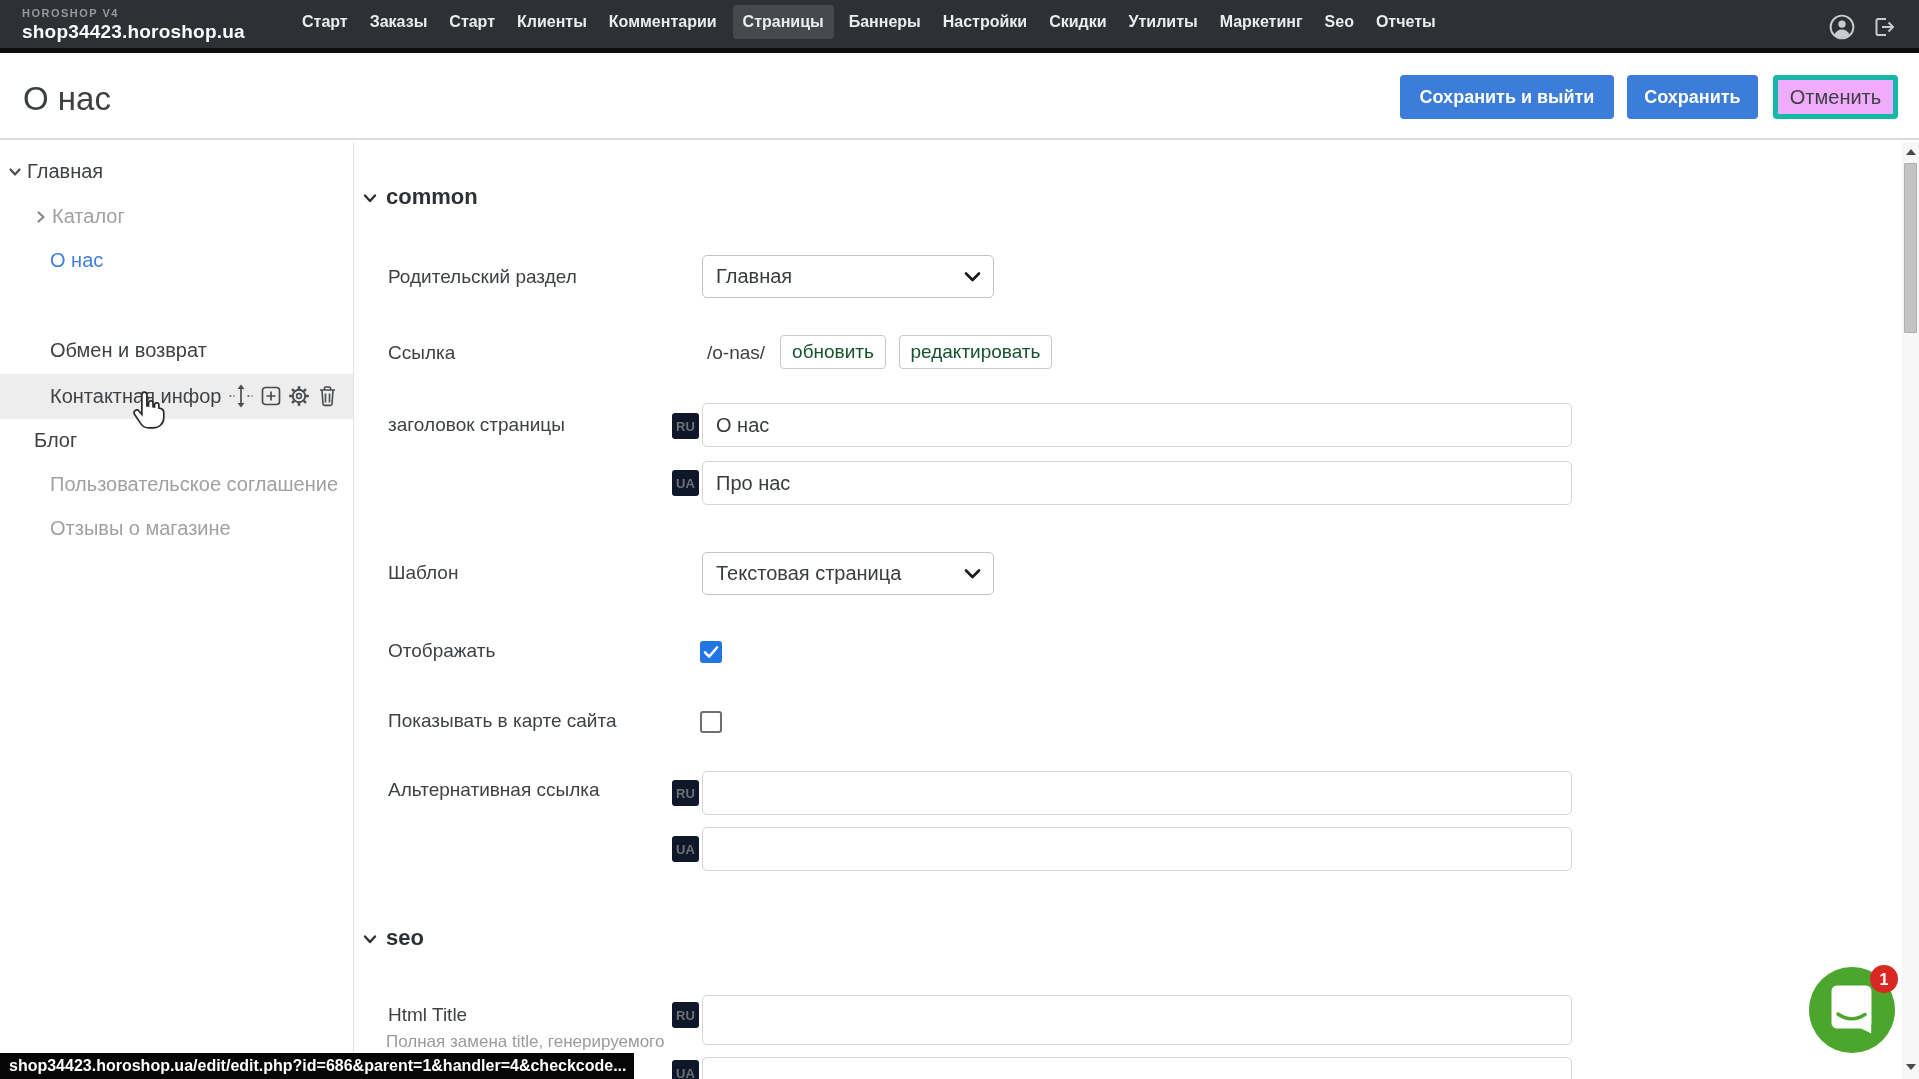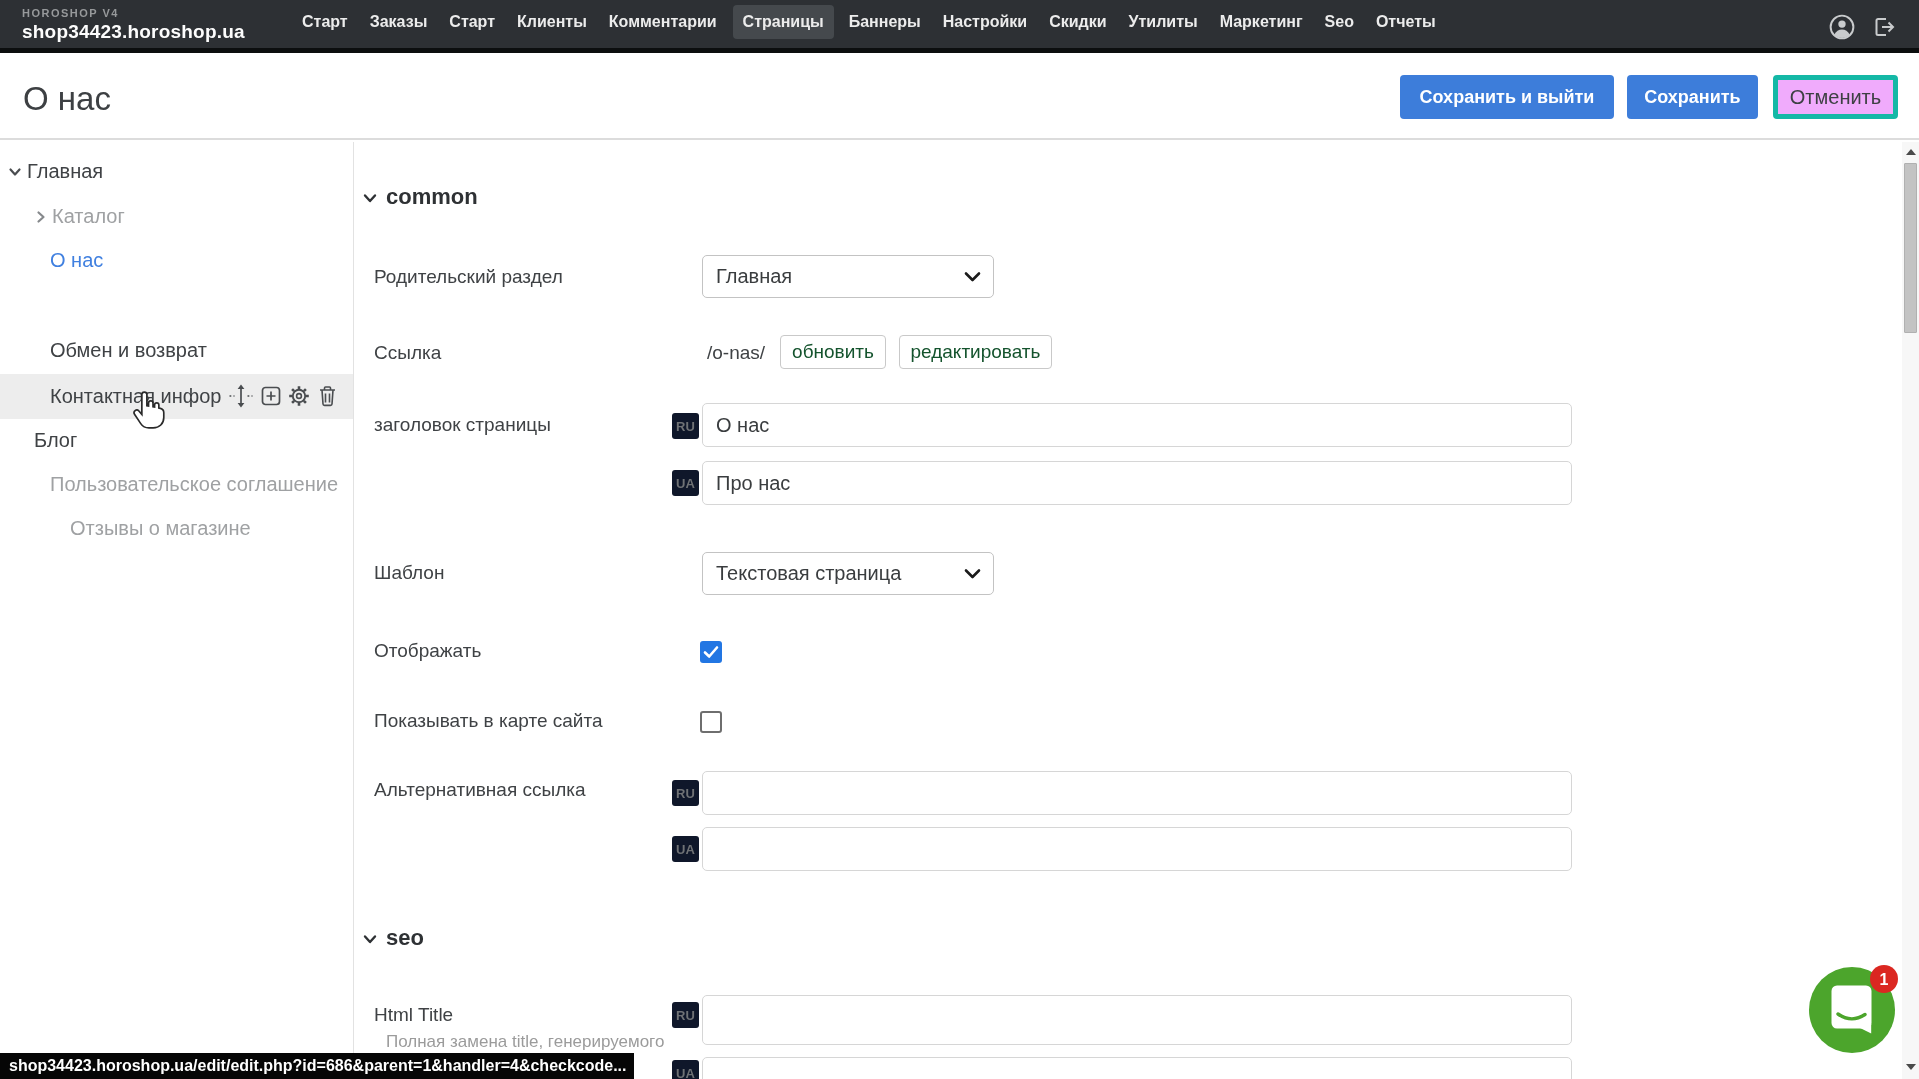--- a/index.html
+++ b/index.html
@@ -29,21 +29,21 @@
   .btn.blue { background:#3d7dda; color:#fff; font-weight:700; font-size:18px; }
   .btn.plain { background:#f0abfc; color:#3d4043; border:5px solid #14b8a6; font-size:20px; font-weight:400; }
   #sidediv { position:absolute; left:353px; top:142px; width:1px; height:937px; background:#e2e2e2; }
   .trow { position:absolute; left:0; width:353px; height:45px; display:flex; align-items:center;
     font-size:20px; color:#3f4245; white-space:nowrap; }
   .trow.gray { color:#9fa1a3; }
   .trow.blue { color:#4080e0; }
   .hoverrow { position:absolute; left:0; top:374px; width:353px; height:45px; background:#ededed; }
 
   
-  .label { position:absolute; left:374px; font-size:19px; color:#3f4245; white-space:nowrap; }
+  .label { position:absolute; left:388px; font-size:19px; color:#3f4245; white-space:nowrap; }
   .sechead { position:absolute; left:386px; font-size:22px; font-weight:700; color:#2e3134; }
   .chev { position:absolute; }
   .select { position:absolute; left:702px; width:292px; height:43px; background:#fff;
     border:1px solid #c3c3c3; border-radius:5px; font-size:20px; color:#3a3d3f;
     display:flex; align-items:center; padding-left:13px; }
   .input { position:absolute; left:702px; width:870px; height:44px; background:#fff;
     border:1px solid #d6d6d6; border-radius:5px; font-size:20px; color:#3a3d3f;
     display:flex; align-items:center; padding-left:13px; }
   .badge { position:absolute; left:672px; width:27px; height:26px; background:#0f172a;
     border-radius:3px; color:#6f7275; font-size:13px; font-weight:700;
@@ -126,21 +126,21 @@
       <svg style="margin-left:34px;" width="14" height="14" viewBox="0 0 14 14">
         <path d="M4.5 2.5 L9.5 7 L4.5 11.5" fill="none" stroke="#86898c" stroke-width="2.2" stroke-linecap="round" stroke-linejoin="round"></path>
       </svg>
       <span style="margin-left:4px;">Каталог</span>
     </div>
   <div class="trow blue" style="top:238px; padding-left:50px;">О нас</div>
   <div class="trow" style="top:328px; padding-left:50px;">Обмен и возврат</div>
   <div class="trow" style="top:374px; padding-left:50px;">Контактная инфор</div>
   <div class="trow" style="top:418px; padding-left:34px;">Блог</div>
   <div class="trow gray" style="top:462px; padding-left:50px;">Пользовательское соглашение</div>
-  <div class="trow gray" style="top:506px; padding-left:70px;">Отзывы о магазине</div>
+  <div class="trow gray" style="top:506px; padding-left:50px;">Отзывы о магазине</div>
 
   <svg class="abs" style="left:228px; top:384px;" width="26" height="24" viewBox="0 0 26 24">
     <g stroke="#4a4d50" stroke-width="1.7" fill="none">
       <path d="M1.5 12 h5 M19.5 12 h5" stroke-dasharray="1.8 2.2"></path>
       <path d="M13 4 v16"></path>
     </g>
     <path d="M13 0.5 L9.6 5 h6.8 Z M13 23.5 L9.6 19 h6.8 Z" fill="#4a4d50"></path>
   </svg>
   <svg class="abs" style="left:261px; top:386px;" width="20" height="20" viewBox="0 0 20 20">
     <rect x="1.5" y="1.5" width="17" height="17" rx="3" fill="none" stroke="#4a4d50" stroke-width="1.7"></rect>

